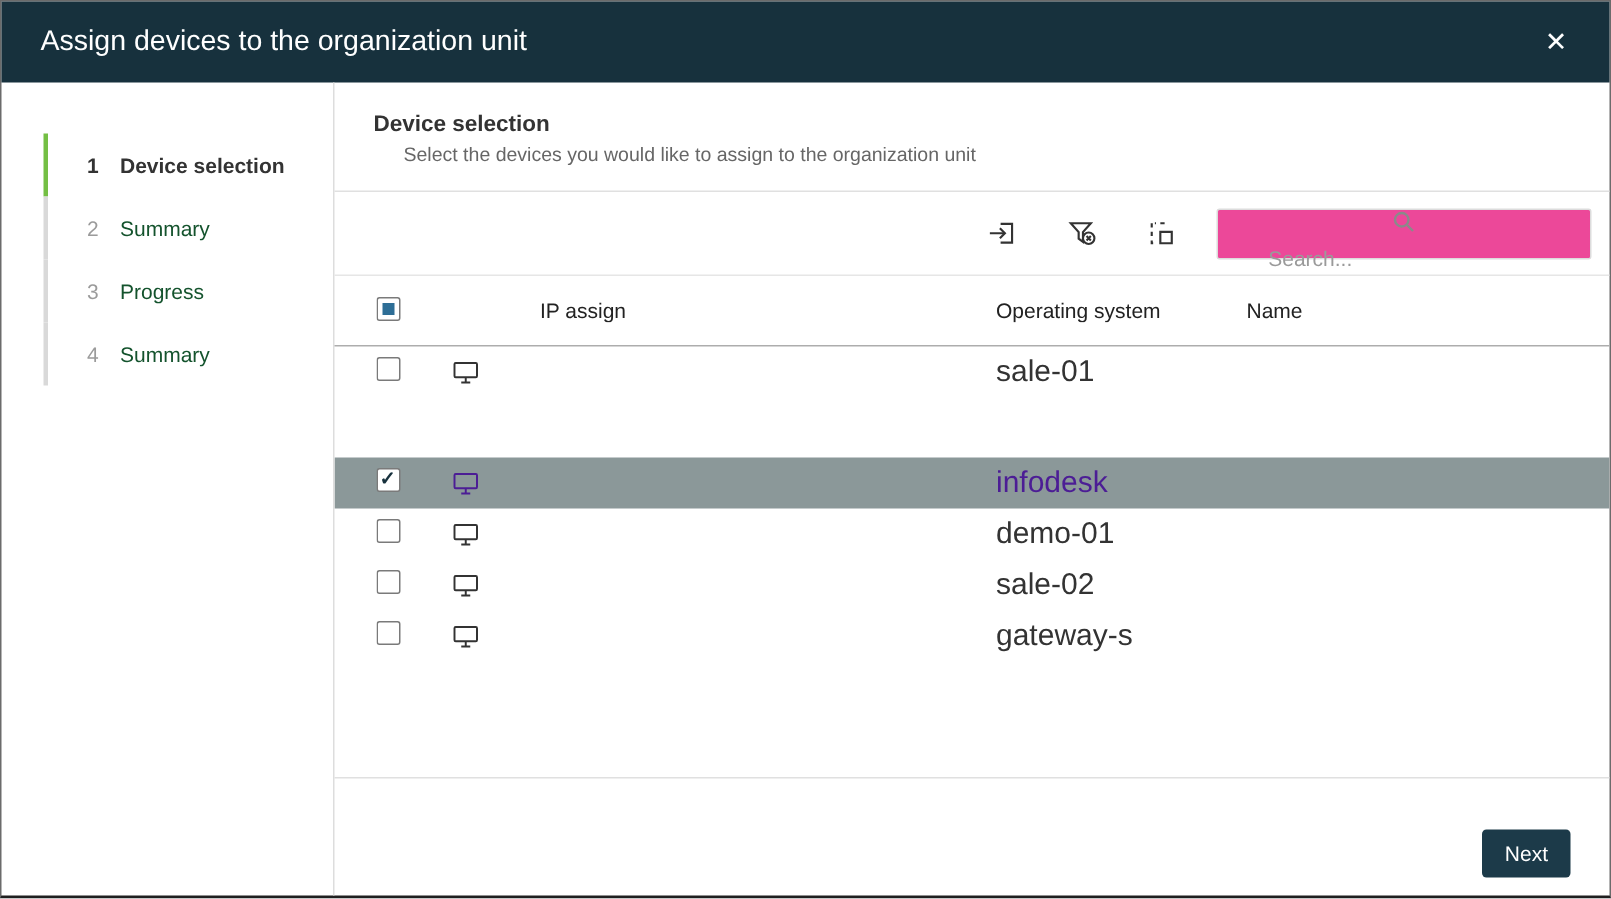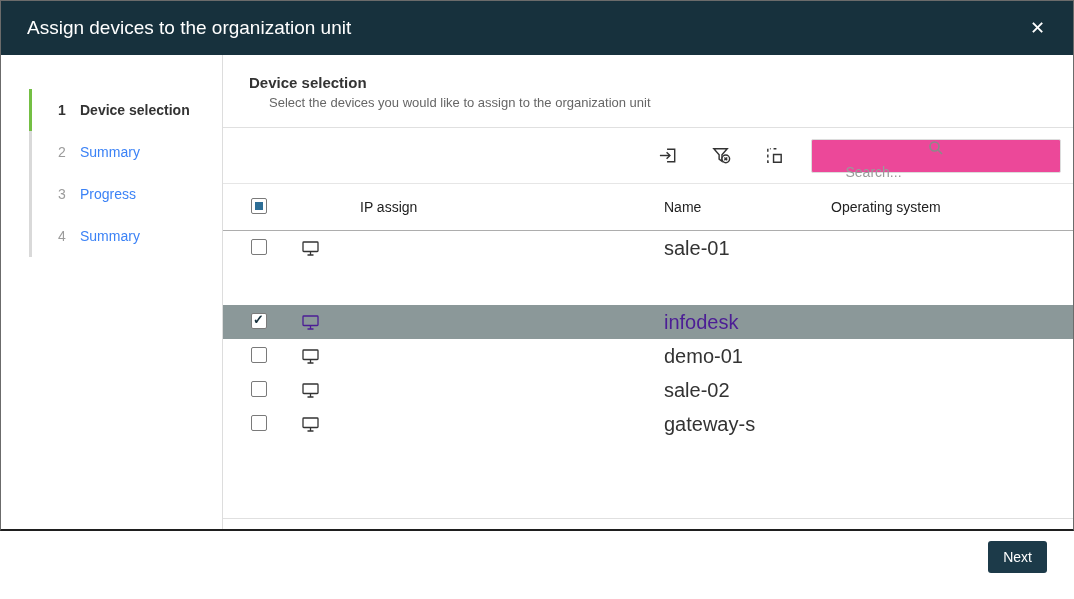--- a/index.html
+++ b/index.html
@@ -9,21 +9,21 @@
     --button-bg:#1c3a49;
   }
   *{box-sizing:border-box;margin:0;padding:0;}
   body{
     font-family:"Liberation Sans", sans-serif;
     background:#ffffff;
     width:1074px;height:599px;
     color:#333;
   }
   .dialog{
-    width:1074px;height:531px;
+    width:1074px;height:599px;
     border:1px solid #6b6b6b;
     border-bottom:2px solid #1f1f1f;
     display:flex;flex-direction:column;
     background:#fff;
   }
   
   .dlg-header{
     height:54px;flex:0 0 54px;
     background:var(--header-bg);
     color:#fff;
@@ -49,21 +49,21 @@
     position:relative;height:42px;
     display:flex;align-items:center;
     padding-left:57px;cursor:default;
   }
   .step::before{
     content:"";position:absolute;left:28px;top:0;bottom:0;width:3px;
     background:#d9d9d9;
   }
   .step.active::before{background:var(--accent-green);}
   .step-num{width:22px;font-size:14px;color:#9b9b9b;}
-  .step-label{font-size:14px;color:#3b82f6;}
+  .step-label{font-size:14px;color:#14532d;}
   .step.active .step-num{color:#333;font-weight:700;}
   .step.active .step-label{color:#333;font-weight:700;}
   
   .main-pane{flex:1;display:flex;flex-direction:column;min-width:0;}
   .content-header{
     flex:0 0 73px;padding:19px 26px 0 26px;
     border-bottom:1px solid #e0e0e0;
   }
   .content-title{font-size:15px;font-weight:700;color:#333;margin-bottom:4px;}
   .content-subtitle{font-size:13px;color:#666;margin-left:20px;}
@@ -114,21 +114,21 @@
     background:#2e6e96;
   }
   .checkbox.checked::after{
     content:"✓";position:absolute;left:1px;top:-2px;
     font-size:13px;font-weight:700;color:#17313d;
   }
   .monitor-icon{display:block;color:inherit;}
   
   .table-bottom-divider{border-top:1px solid #e0e0e0;flex:0 0 1px;}
   .footer{
-    flex:1;display:flex;justify-content:flex-end;align-items:flex-end;
+    flex:1;display:flex;justify-content:flex-end;align-items:center;
     padding:22px 26px 0 26px;
   }
   .next-btn{
     background:var(--button-bg);color:#fff;border:none;border-radius:3px;
     font-family:inherit;font-size:14px;padding:8px 15px;cursor:pointer;
   }
 </style>
 </head>
 <body>
 
@@ -205,22 +205,22 @@
           <input type="text" placeholder="Search..." style="">
         </div>
       </div>
 
       <div class="thead">
         <span class="cell">
           <span class="checkbox indeterminate"></span>
         </span>
         <span class="cell"></span>
         <span class="cell">IP assign</span>
+        <span class="cell">Operating system</span>
         <span class="cell">Name</span>
-        <span class="cell">Operating system</span>
       </div>
 
       <div class="tbody">
   <div class="trow">
     <span class="cell">
       <span class="checkbox"></span>
     </span>
     <span class="cell">
       <svg class="monitor-icon" width="17" height="15" viewBox="0 0 17 15" fill="none" stroke="currentColor" stroke-width="1.3">
         <rect x="1" y="1" width="15" height="9.5" rx="0.8"></rect>

